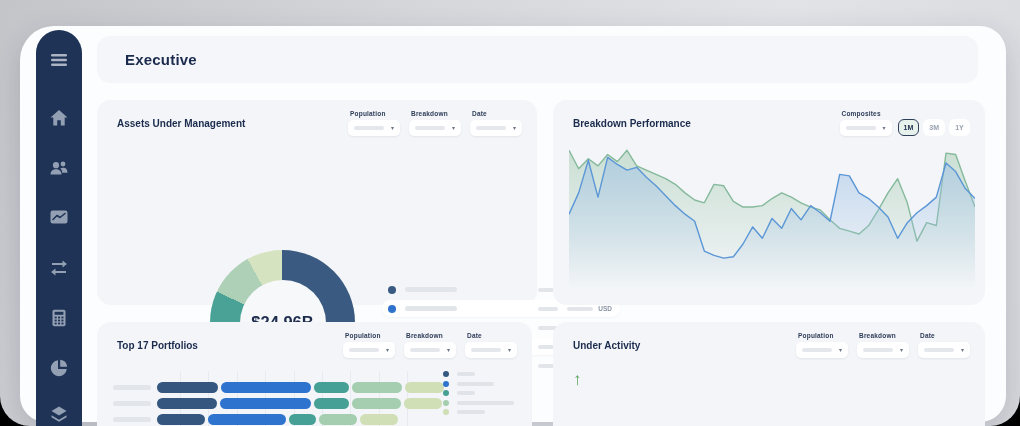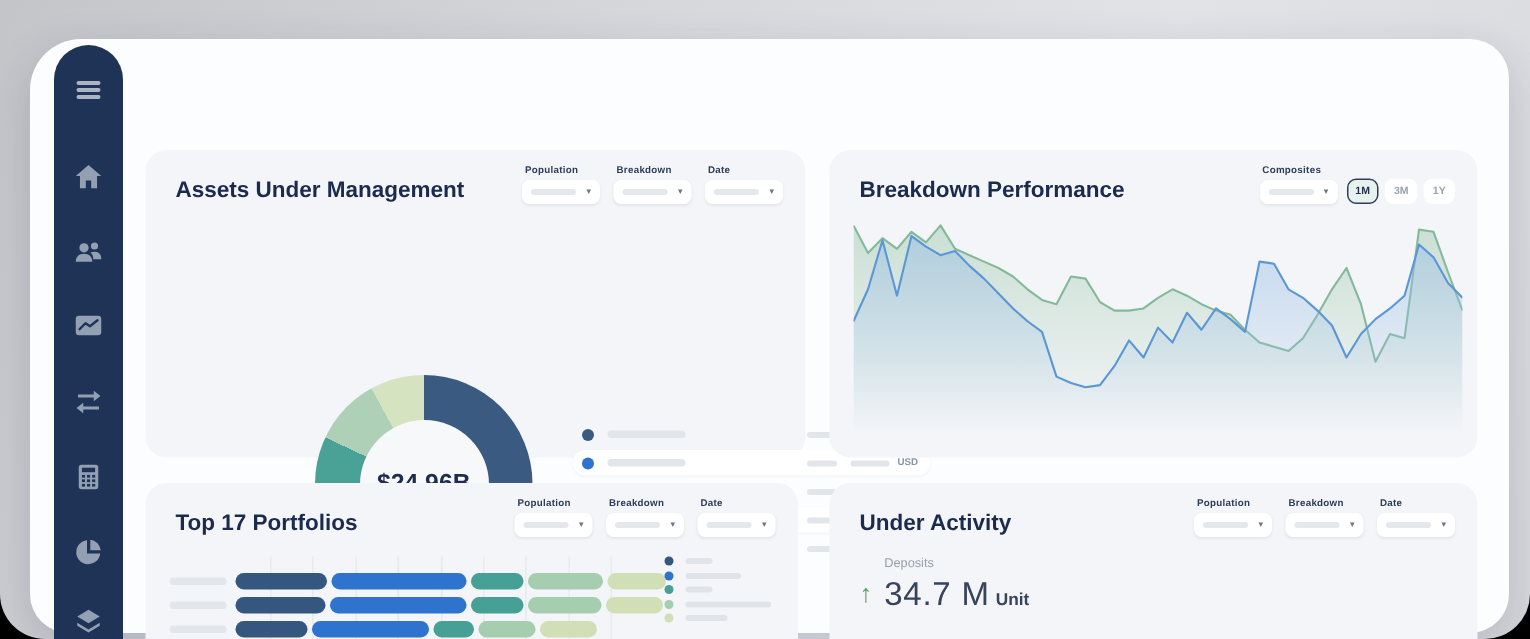--- a/index.html
+++ b/index.html
@@ -22,21 +22,21 @@
   
   .header { position:absolute; left:97px; top:36px; width:881px; height:47px;
             background:#f4f6f9; border-radius:13px; display:flex; align-items:center; padding-left:28px; }
   .header .title { font-size:15px; font-weight:bold; color:#1b2b4d; letter-spacing:.2px; }
 
   .card { position:absolute; background:#f3f5f8; border-radius:14px; }
   .card-aum { left:97px; top:100px; width:440px; height:205px; }
   .card-comp { left:553px; top:100px; width:432px; height:205px; }
   .card-top10 { left:97px; top:322px; width:435px; height:130px; }
   .card-cash { left:553px; top:322px; width:432px; height:130px; }
-  .card-title { position:absolute; left:20px; top:18px; font-size:15px; font-weight:bold; color:#1b2b4d; }
+  .card-title { position:absolute; left:20px; top:18px; font-size:10px; font-weight:bold; color:#1b2b4d; }
 
   
   .filters { position:absolute; top:10px; right:15px; display:flex; gap:9px; }
   .fgroup { display:flex; flex-direction:column; }
   .flabel { font-size:6.5px; font-weight:bold; color:#2d3c58; margin:0 0 3px 2px; letter-spacing:.2px; }
   .fbox { width:52px; height:16px; background:#fff; border-radius:5px; box-shadow:0 1px 2px rgba(40,55,90,.08);
           display:flex; align-items:center; justify-content:space-between; padding:0 6px; cursor:pointer; }
   .fskel { width:30px; height:4px; border-radius:2px; background:#e4e7ec; }
   .fcaret { font-size:6px; color:#6b7688; line-height:1; }
 
@@ -160,20 +160,23 @@
       <div class="side-ic" style="top: 384px;">
         <svg viewBox="0 0 20 20">
           <g fill="#93a0b4">
             <path d="M10 2.5 L17.5 7 L10 11.5 L2.5 7 Z"></path>
             <path d="M2.5 11.2 L10 15.7 L17.5 11.2 L17.5 13.2 L10 17.7 L2.5 13.2 Z"></path>
           </g>
         </svg>
       </div>
     </nav>
 
+  <div class="header">
+    <span class="title">Executive</span>
+  </div>
 
   <section class="card card-aum">
     <span class="card-title">Assets Under Management</span>
     <div class="filters">
         <div class="fgroup">
           <span class="flabel">Population</span>
           <div class="fbox">
             <span class="fskel"></span>
             <span class="fcaret">▾</span>
           </div>
@@ -388,22 +391,15 @@
         <div class="fgroup">
           <span class="flabel">Date</span>
           <div class="fbox">
             <span class="fskel"></span>
             <span class="fcaret">▾</span>
           </div>
         </div>
       </div>
     <div class="cash-metric">
       <span class="cash-arrow">↑</span>
-      <div>
-        <div class="cash-label">Deposits</div>
-        <div class="cash-line">
-          <span class="cash-value"><span>34.7</span>&nbsp;<span>M</span></span>
-          <span class="cash-unit">Unit</span>
-        </div>
-      </div>
     </div>
   </section>
 </div>
 
 </body></html>

